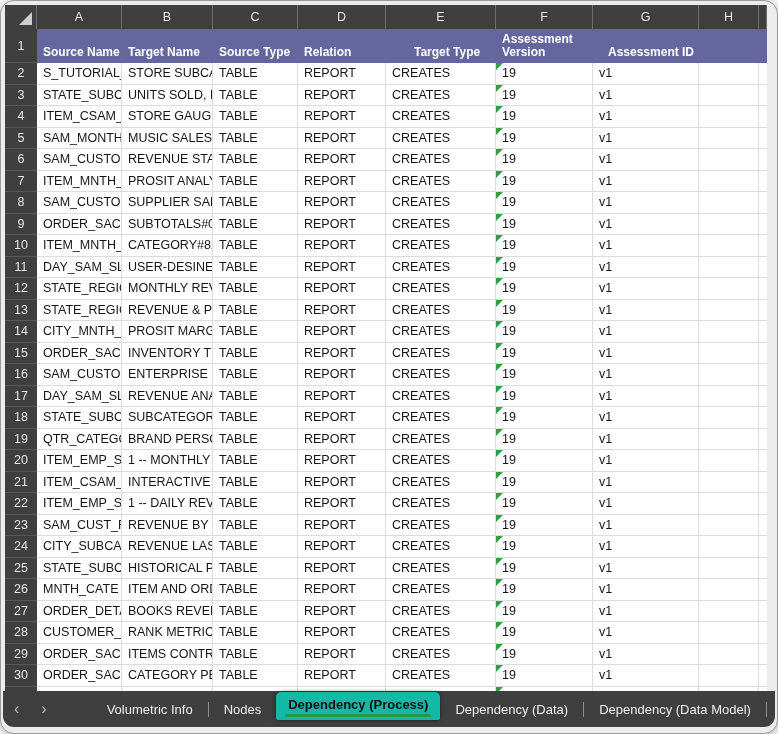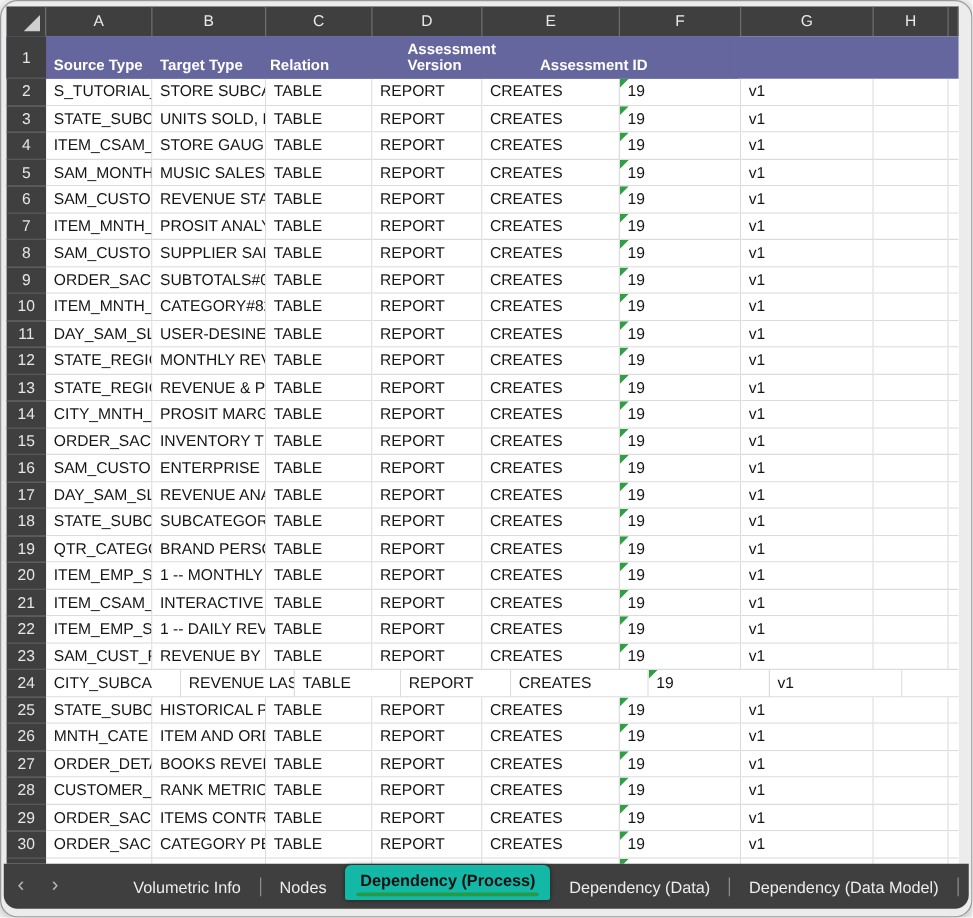--- a/index.html
+++ b/index.html
@@ -61,23 +61,25 @@
         <div class="col-letter" style="width: 88px;">D</div>
         <div class="col-letter" style="width: 110px;">E</div>
         <div class="col-letter" style="width: 97px;">F</div>
         <div class="col-letter" style="width: 106px;">G</div>
         <div class="col-letter" style="width: 60px;">H</div>
         <div class="col-letter col-fill"></div>
       </div>
     <div class="row1">
 
     <div class="rownum">1</div>
+        <div class="hcell" style="width: 85px;">Source Name</div>
+        <div class="hcell" style="width: 91px;">Target Name</div>
         <div class="hcell" style="width: 85px;">Source Type</div>
+        <div class="hcell" style="width: 110px;">Relation</div>
         <div class="hcell" style="width: 88px;">Target Type</div>
-        <div class="hcell" style="width: 110px;">Relation</div>
         <div class="hcell wrap" style="width: 106px;">Assessment Version</div>
         <div class="hcell" style="width: 97px;">Assessment ID</div>
         <div class="hcell" style="width: 60px;"></div>
         <div class="hcell col-fill"></div>
       </div>
     <div class="rows">
 
     <div class="datarow">
           <div class="rownum">2</div>
           <div class="cell" style="width: 85px;">S_TUTORIAL_</div>
@@ -337,21 +339,21 @@
           <div class="cell" style="width: 85px;">TABLE</div>
           <div class="cell" style="width: 88px;">REPORT</div>
           <div class="cell" style="width: 110px;">CREATES</div>
           <div class="cell flag" style="width: 97px;">19</div>
           <div class="cell" style="width: 106px;">v1</div>
           <div class="cell" style="width: 60px;"></div>
           <div class="cell fill"></div>
         </div>
         <div class="datarow">
           <div class="rownum">24</div>
-          <div class="cell" style="width: 108px;">CITY_SUBCA</div>
+          <div class="cell" style="width: 85px;">CITY_SUBCA</div>
           <div class="cell" style="width: 91px;">REVENUE LAST</div>
           <div class="cell" style="width: 85px;">TABLE</div>
           <div class="cell" style="width: 88px;">REPORT</div>
           <div class="cell" style="width: 110px;">CREATES</div>
           <div class="cell flag" style="width: 97px;">19</div>
           <div class="cell" style="width: 106px;">v1</div>
           <div class="cell" style="width: 60px;"></div>
           <div class="cell fill"></div>
         </div>
         <div class="datarow">

